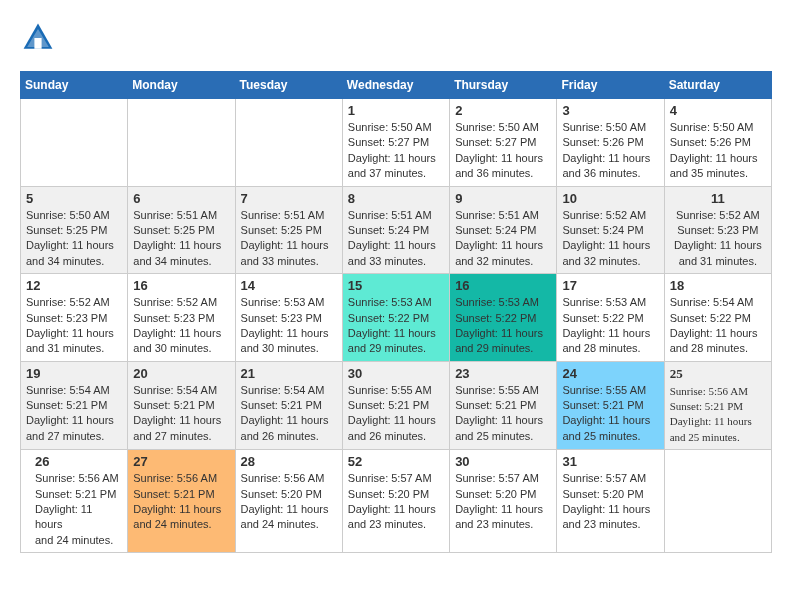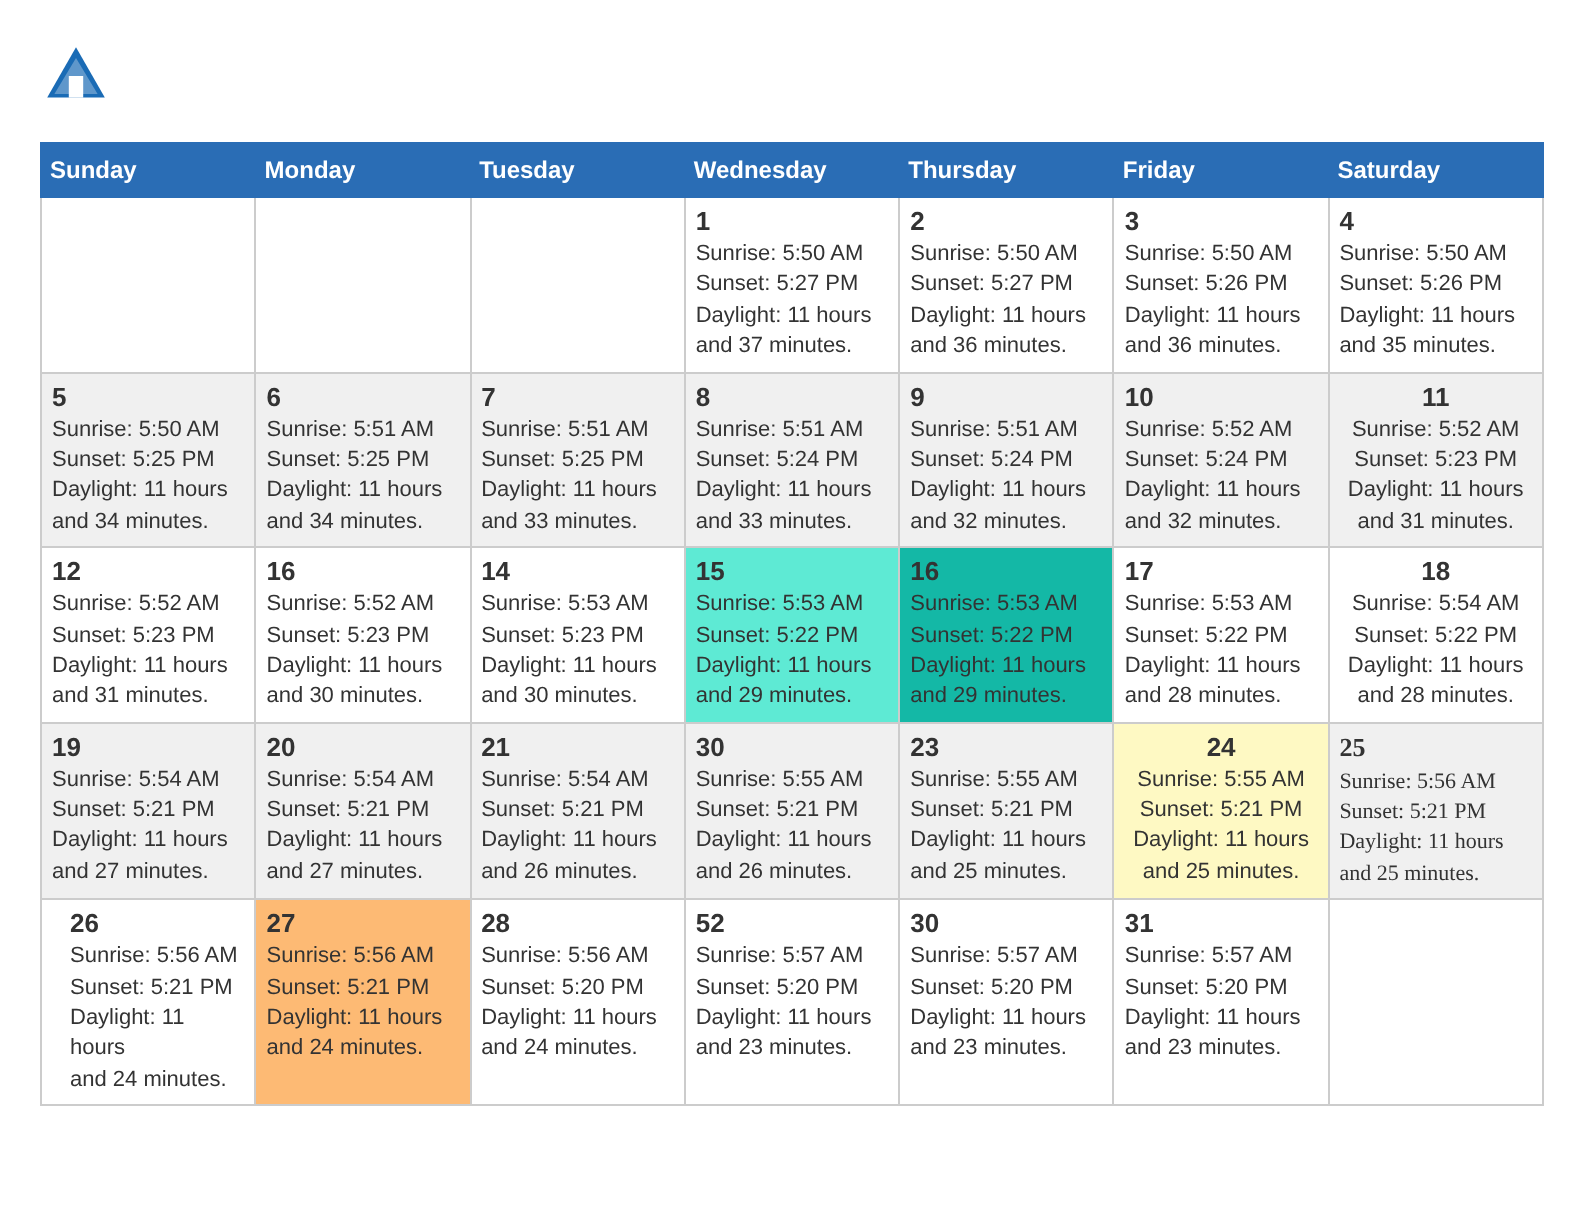--- a/index.html
+++ b/index.html
@@ -241,21 +241,21 @@
 Daylight: 11 hours
 and 29 minutes.</div>
         </td>
         <td style="background: rgb(255, 255, 255);">
           <div class="day-num">17</div>
           <div class="day-info" style="white-space: pre-line;">Sunrise: 5:53 AM
 Sunset: 5:22 PM
 Daylight: 11 hours
 and 28 minutes.</div>
         </td>
-        <td style="background: rgb(255, 255, 255); text-align: center;">
+        <td style="background: rgb(255, 255, 255);">
           <div class="day-num">18</div>
           <div class="day-info" style="white-space: pre-line;">Sunrise: 5:54 AM
 Sunset: 5:22 PM
 Daylight: 11 hours
 and 28 minutes.</div>
         </td>
       </tr>
       <tr>
         <td style="background: rgb(240, 240, 240);">
           <div class="day-num">19</div>
@@ -285,21 +285,21 @@
 Daylight: 11 hours
 and 26 minutes.</div>
         </td>
         <td style="background: rgb(240, 240, 240);">
           <div class="day-num">23</div>
           <div class="day-info" style="white-space: pre-line;">Sunrise: 5:55 AM
 Sunset: 5:21 PM
 Daylight: 11 hours
 and 25 minutes.</div>
         </td>
-        <td style="background: #fef9c3; text-align: center;">
+        <td style="background: #7dd3fc;">
           <div class="day-num">24</div>
           <div class="day-info" style="white-space: pre-line;">Sunrise: 5:55 AM
 Sunset: 5:21 PM
 Daylight: 11 hours
 and 25 minutes.</div>
         </td>
         <td style="background: rgb(240, 240, 240); font-family: Liberation Serif, serif;">
           <div class="day-num">25</div>
           <div class="day-info" style="white-space: pre-line;">Sunrise: 5:56 AM
 Sunset: 5:21 PM

